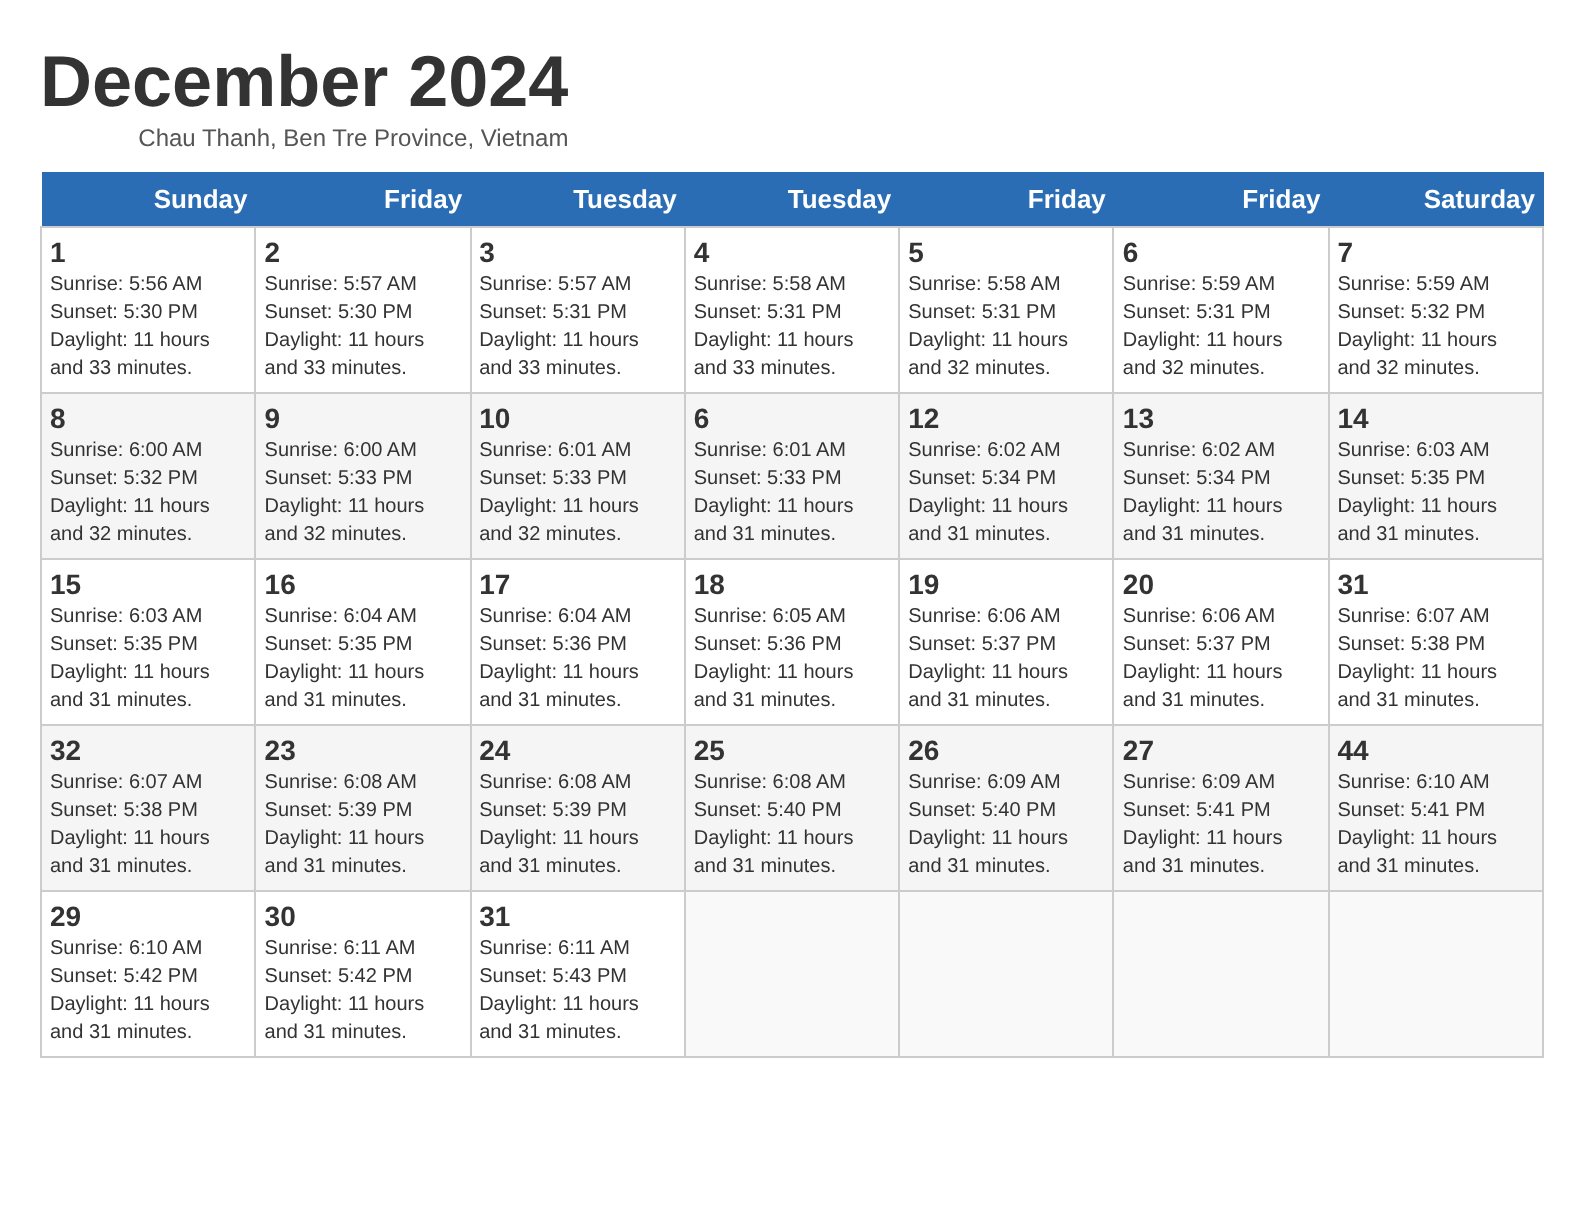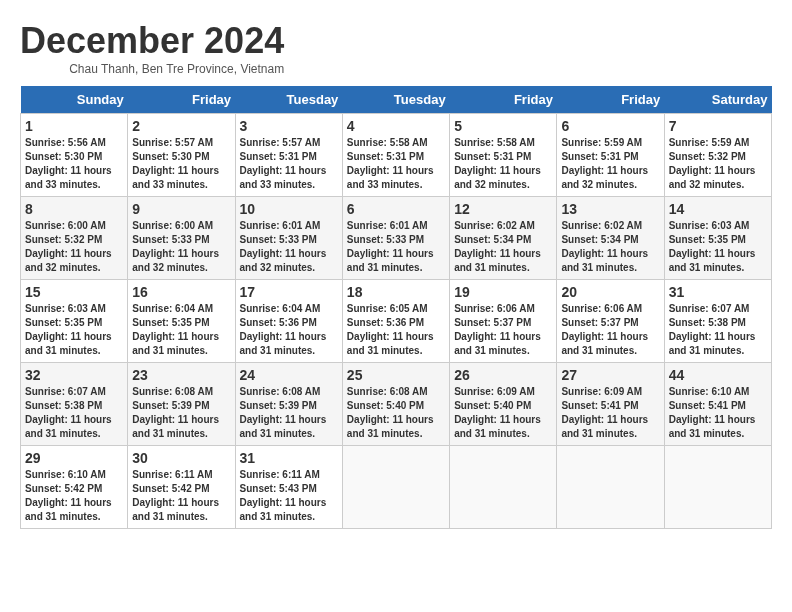--- a/index.html
+++ b/index.html
@@ -74,21 +74,20 @@
       font-size: 14px;
       font-weight: bold;
       color: #333;
       display: block;
       margin-bottom: 2px;
     }
     .day-info {
       font-size: 10px;
       color: #333;
       line-height: 1.4;
-      font-weight: bold;
     }
     td.empty {
       background: #f9f9f9;
     }
   </style>
 </head>
 <body>
 
 <div class="header">
   <div class="title-block">

